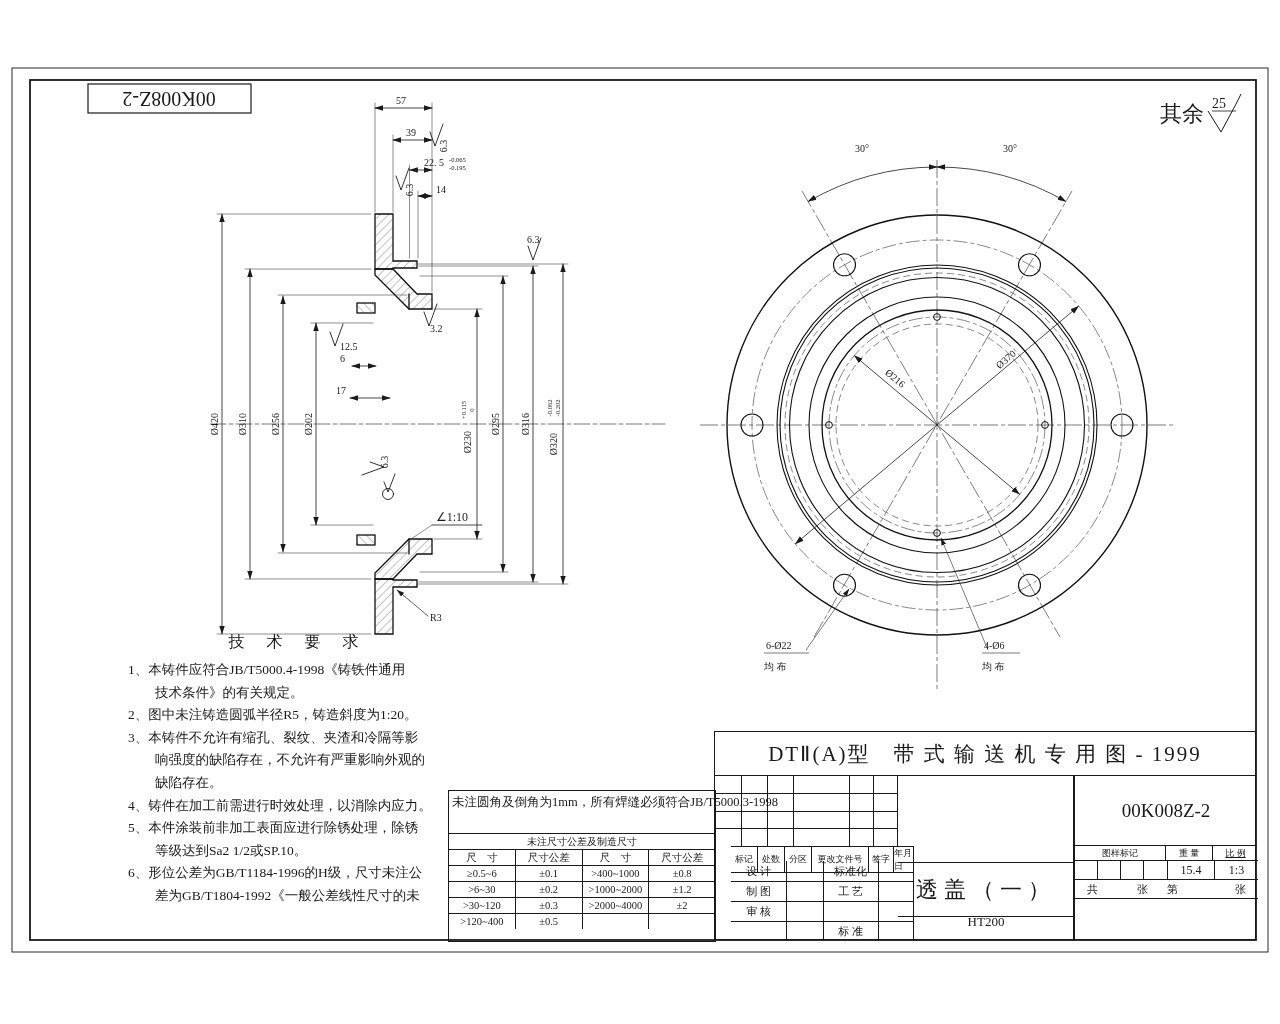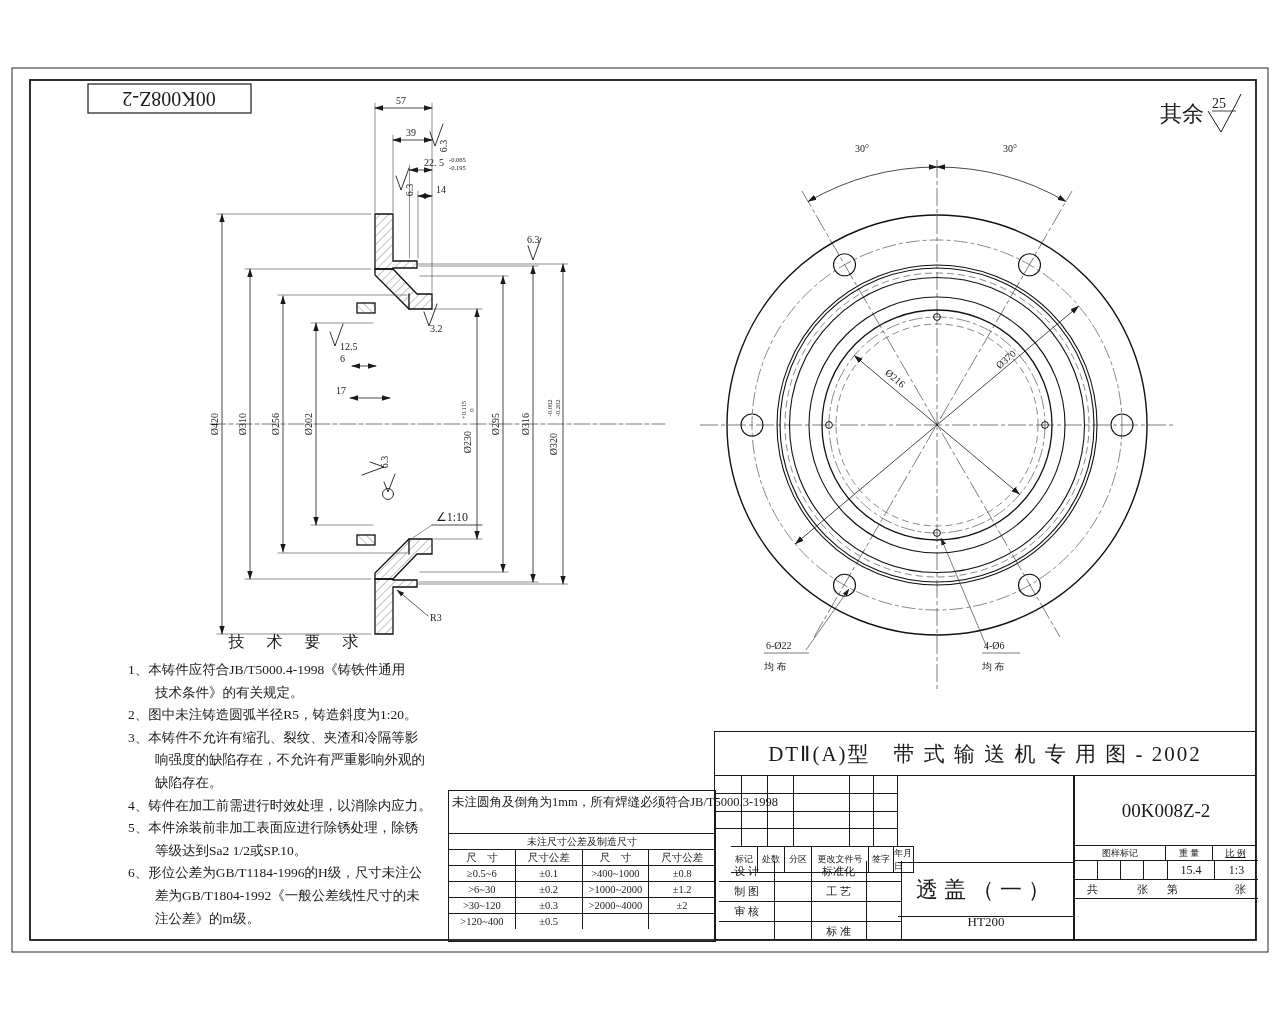--- a/index.html
+++ b/index.html
@@ -236,21 +236,20 @@
   <div class="tr-line cont">技术条件》的有关规定。</div>
   <div class="tr-line">2、图中未注铸造圆弧半径R5，铸造斜度为1:20。</div>
   <div class="tr-line">3、本铸件不允许有缩孔、裂纹、夹渣和冷隔等影</div>
   <div class="tr-line cont">响强度的缺陷存在，不允许有严重影响外观的</div>
   <div class="tr-line cont">缺陷存在。</div>
   <div class="tr-line">4、铸件在加工前需进行时效处理，以消除内应力。</div>
   <div class="tr-line">5、本件涂装前非加工表面应进行除锈处理，除锈</div>
   <div class="tr-line cont">等级达到Sa2 1/2或SP.10。</div>
   <div class="tr-line">6、形位公差为GB/T1184-1996的H级，尺寸未注公</div>
   <div class="tr-line cont">差为GB/T1804-1992《一般公差线性尺寸的未</div>
-  <div class="tr-line cont">注公差》的m级。</div>
 </div>
 
 <div id="mfg" class="abs">
   <div class="mt-note">
     <div>未注圆角及倒角为1mm，所有焊缝必须符合JB/T5000.3-1998</div>
   </div>
   <div class="mt-sub">未注尺寸公差及制造尺寸</div>
   <div class="mt-row">
     <div class="mt-cell">尺　寸</div>
     <div class="mt-cell">尺寸公差</div>
@@ -277,21 +276,21 @@
   </div>
   <div class="mt-row">
     <div class="mt-cell">&gt;120~400</div>
     <div class="mt-cell">±0.5</div>
     <div class="mt-cell"></div>
     <div class="mt-cell"></div>
   </div>
 </div>
 
 <div id="tblock" class="abs">
-  <div id="tb-title" class="cell ctr">DTⅡ(A)型　带 式 输 送 机 专 用 图 - 2002</div>
+  <div id="tb-title" class="cell ctr">DTⅡ(A)型　带 式 输 送 机 专 用 图 - 1999</div>
   <div id="tb-dno" class="cell ctr">00K008Z-2</div>
 
   <div class="cell" style="left:0;top:44px;width:183px;height:70px;border-right:1px solid #1a1a1a;">
     <div class="cell" style="left:0;top:17px;width:183px;border-top:1px solid #1a1a1a;"></div>
     <div class="cell" style="left:0;top:35px;width:183px;border-top:1px solid #1a1a1a;"></div>
     <div class="cell" style="left:0;top:52px;width:183px;border-top:1px solid #1a1a1a;"></div>
     <div class="cell" style="left:26px;top:0;height:70px;border-left:1px solid #1a1a1a;"></div>
     <div class="cell" style="left:52px;top:0;height:70px;border-left:1px solid #1a1a1a;"></div>
     <div class="cell" style="left:78px;top:0;height:70px;border-left:1px solid #1a1a1a;"></div>
     <div class="cell" style="left:134px;top:0;height:70px;border-left:1px solid #1a1a1a;"></div>
@@ -300,21 +299,21 @@
 
   <div class="cell" style="left:16px;top:114px;width:183px;height:27px;border-top:1px solid #1a1a1a;border-bottom:1px solid #1a1a1a;border-right:1px solid #1a1a1a;display:flex;">
     <div class="tiny ctr" style="width:26px;border-right:1px solid #1a1a1a;">标记</div>
     <div class="tiny ctr" style="width:26px;border-right:1px solid #1a1a1a;">处数</div>
     <div class="tiny ctr" style="width:26px;border-right:1px solid #1a1a1a;">分区</div>
     <div class="tiny ctr" style="width:56px;border-right:1px solid #1a1a1a;">更改文件号</div>
     <div class="tiny ctr" style="width:24px;border-right:1px solid #1a1a1a;">签字</div>
     <div class="tiny ctr" style="flex:1;">年月日</div>
   </div>
 
-  <div class="cell" style="left:4px;top:129px;width:183px;height:80px;border-right:1px solid #1a1a1a;">
+  <div class="cell" style="left:16px;top:129px;width:183px;height:80px;border-right:1px solid #1a1a1a;">
     <div class="cell" style="left:0;top:20px;width:183px;border-top:1px solid #1a1a1a;"></div>
     <div class="cell" style="left:0;top:40px;width:183px;border-top:1px solid #1a1a1a;"></div>
     <div class="cell" style="left:0;top:60px;width:183px;border-top:1px solid #1a1a1a;"></div>
     <div class="cell" style="left:55px;top:0;height:80px;border-left:1px solid #1a1a1a;"></div>
     <div class="cell" style="left:92px;top:0;height:80px;border-left:1px solid #1a1a1a;"></div>
     <div class="cell" style="left:147px;top:0;height:80px;border-left:1px solid #1a1a1a;"></div>
     <div class="sm cell ctr" style="left:0;top:0;width:55px;height:20px;">设 计</div>
     <div class="sm cell ctr" style="left:92px;top:0;width:55px;height:20px;">标准化</div>
     <div class="sm cell ctr" style="left:0;top:20px;width:55px;height:20px;">制 图</div>
     <div class="sm cell ctr" style="left:92px;top:20px;width:55px;height:20px;">工 艺</div>

